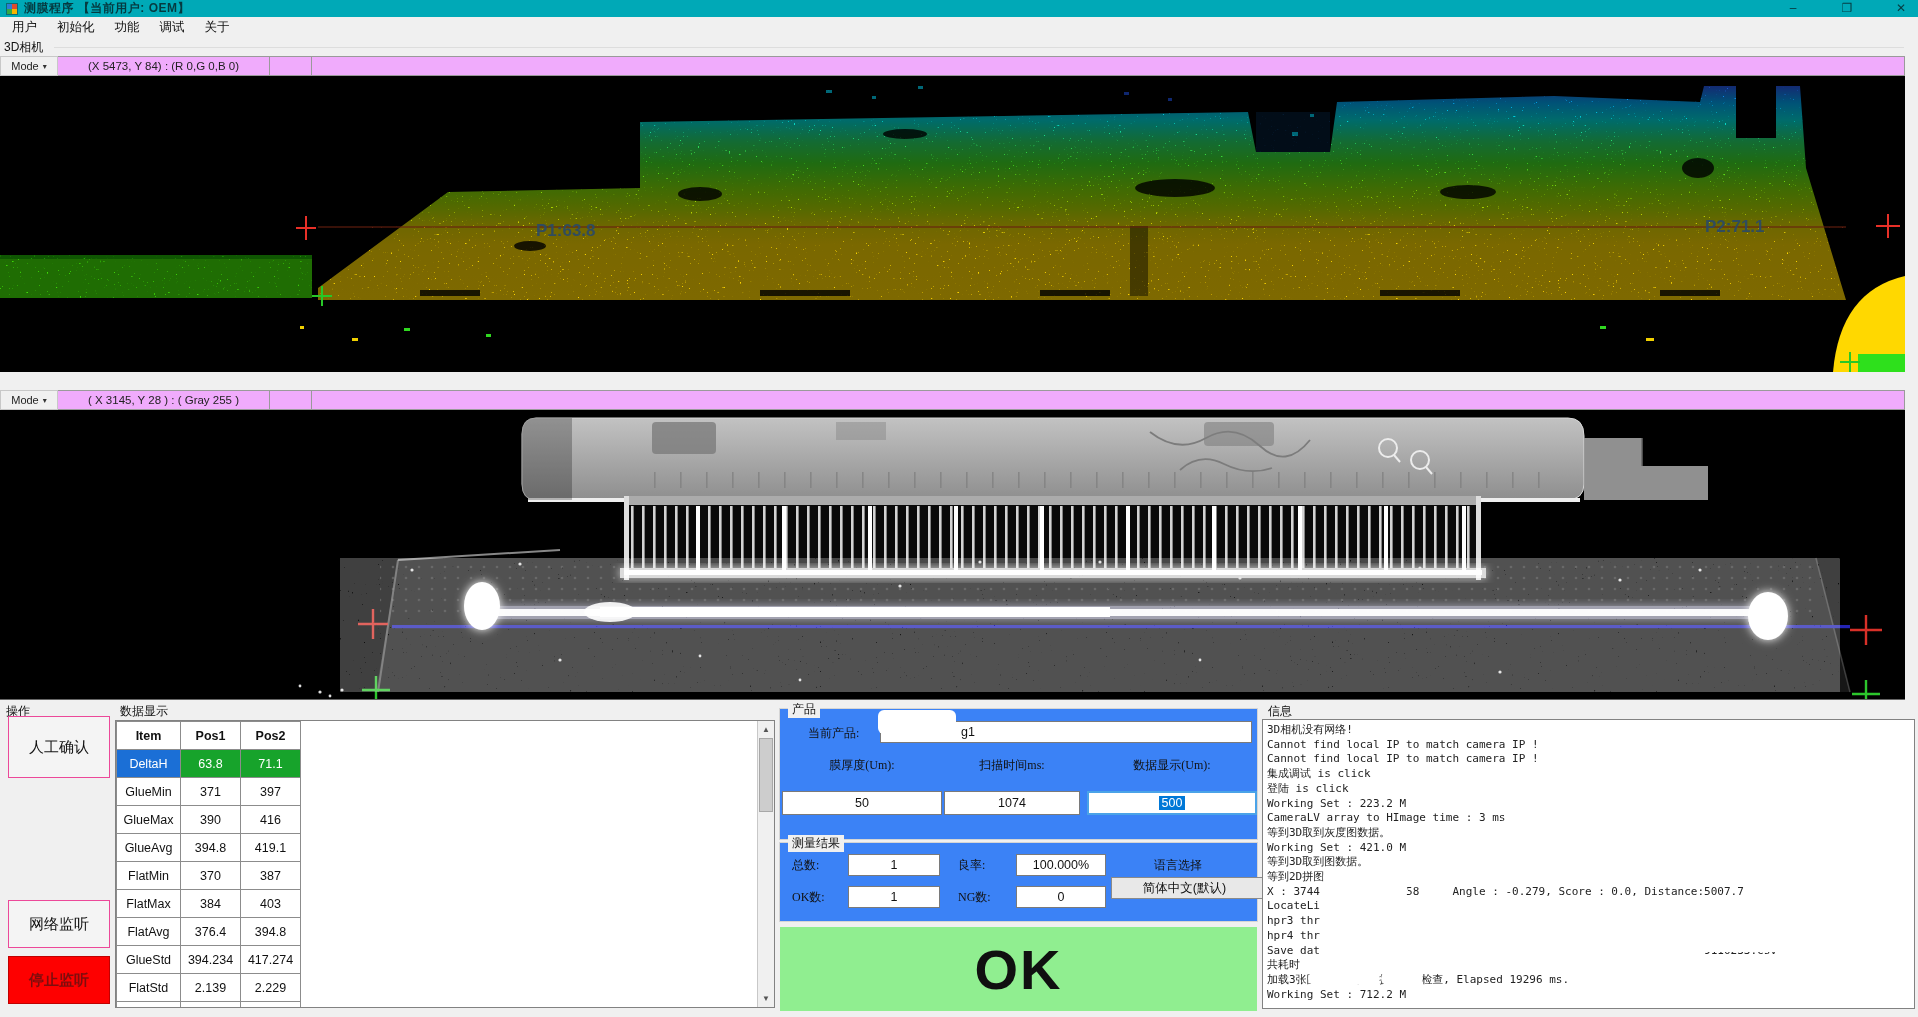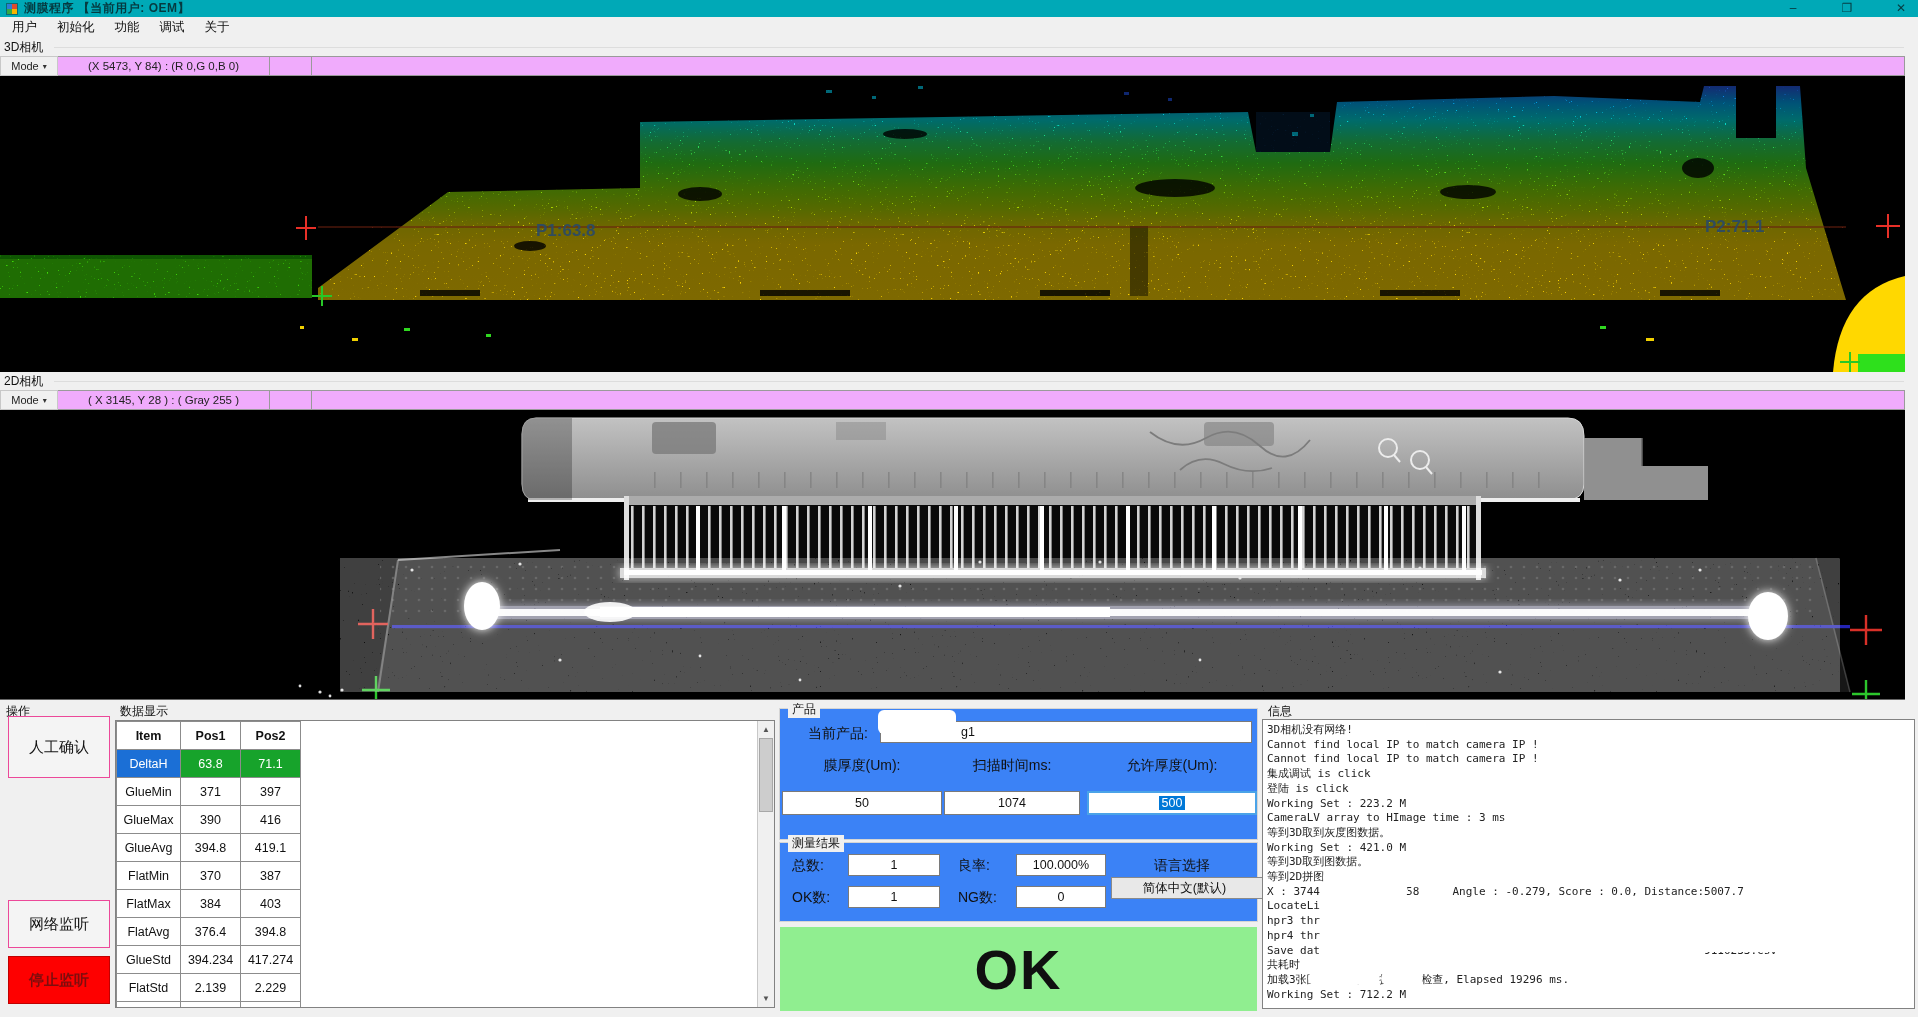--- a/index.html
+++ b/index.html
@@ -54,21 +54,21 @@
   tr.hl td:first-child{background:#1b6fd6;color:#fff;}
   tr.hl td:nth-child(n+2){background:#17a32b;color:#fff;}
   .vscroll{position:absolute;right:0;top:0;width:17px;height:100%;background:#f0f0f0;border-left:1px solid #c8c8c8;}
   .varrow{position:absolute;left:0;width:16px;height:17px;font-size:8px;color:#555;text-align:center;line-height:17px;background:#f0f0f0;}
   .va-up{top:0;} .va-dn{bottom:0;}
   .vthumb{position:absolute;left:1px;top:17px;width:14px;height:74px;background:#cdcdcd;border:1px solid #a8a8a8;}
 
   .groupbox{position:absolute;border:1px solid #d5d5d5;background:#3b82f6;}
   .groupbox .gtitle{position:absolute;top:-8px;left:8px;background:#f0f0f0;padding:0 4px;font-size:12px;color:#111;}
   .fld{position:absolute;background:#fff;border:1px solid #7a7a7a;font-size:12.5px;color:#111;display:flex;align-items:center;justify-content:center;}
-  .flabel{position:absolute;font-size:14px;color:#111;white-space:nowrap;}
+  .flabel{position:absolute;font-size:12px;color:#111;white-space:nowrap;font-family:Liberation Serif, serif;}
   .fld.focused{border:2px solid #4aa3e8;}
   .selval{background:#0078d7;color:#fff;padding:0 3px;}
   .combo{position:absolute;background:#e8e8e8;border:1px solid #8a8a8a;font-size:12.5px;color:#111;display:flex;align-items:center;}
   .combo .ctext{flex:1;text-align:center;}
   .combo .carr{width:16px;font-size:9px;color:#444;text-align:center;}
 
   .okbox{position:absolute;left:780px;top:227px;width:477px;height:84px;background:#90ee90;display:flex;align-items:center;justify-content:center;font-size:56px;font-weight:bold;color:#101010;letter-spacing:2px;}
 
   .logpanel{position:absolute;left:1262px;top:19px;width:653px;height:290px;background:#fff;border:1px solid #828282;overflow:hidden;padding:3px 0 0 4px;}
   .logline{font-family:"DejaVu Sans Mono",monospace;font-size:11px;line-height:14.7px;color:#222;white-space:pre;}
@@ -182,21 +182,20 @@
         <path d="M296,152 H316 M306,140 V164"></path>
         <path d="M1876,150 H1900 M1888,138 V162"></path>
       </g>
       <g stroke="#28c828" stroke-width="2">
         <path d="M312,220 H332 M322,210 V230"></path>
         <path d="M1840,286 H1860 M1850,276 V296"></path>
       </g>
     </svg>
   </div>
 
-  <div class="grouplabel g2d">2D相机</div>
   <div class="modebar mb2">
     <button class="modebtn">
       <span>Mode</span>
       <span class="arr">▾</span>
     </button>
     <div class="statusbox sb-wide">( X 3145, Y 28 ) : ( Gray 255 )</div>
     <div class="statusbox sb-small"></div>
     <div class="statusbox sb-fill"></div>
   </div>
 
@@ -389,21 +388,21 @@
         <div class="varrow va-dn">▼</div>
       </div>
     </div>
 
     <div class="groupbox" style="left:779px;top:8px;width:479px;height:132px;">
       <span class="gtitle">产品</span>
       <span class="flabel" style="left:28px;top:16px;">当前产品:</span>
       <div class="fld" style="left:100px;top:12px;width:372px;height:22px;justify-content:flex-start;padding-left:80px;">g1</div>
       <span class="flabel" style="left:2px;top:48px;width:160px;text-align:center;">膜厚度(Um):</span>
       <span class="flabel" style="left:164px;top:48px;width:136px;text-align:center;">扫描时间ms:</span>
-      <span class="flabel" style="left:307px;top:48px;width:170px;text-align:center;">允许厚度(Um):</span>
+      <span class="flabel" style="left:307px;top:48px;width:170px;text-align:center;">数据显示(Um):</span>
       <div class="fld" style="left:2px;top:82px;width:160px;height:24px;">50</div>
       <div class="fld" style="left:164px;top:82px;width:136px;height:24px;">1074</div>
       <div class="fld focused" style="left:307px;top:82px;width:170px;height:24px;">
         <span class="selval">500</span>
       </div>
     </div>
 
     <div class="groupbox" style="left:779px;top:142px;width:479px;height:80px;">
       <span class="gtitle">测量结果</span>
       <span class="flabel" style="left:12px;top:14px;">总数:</span>

